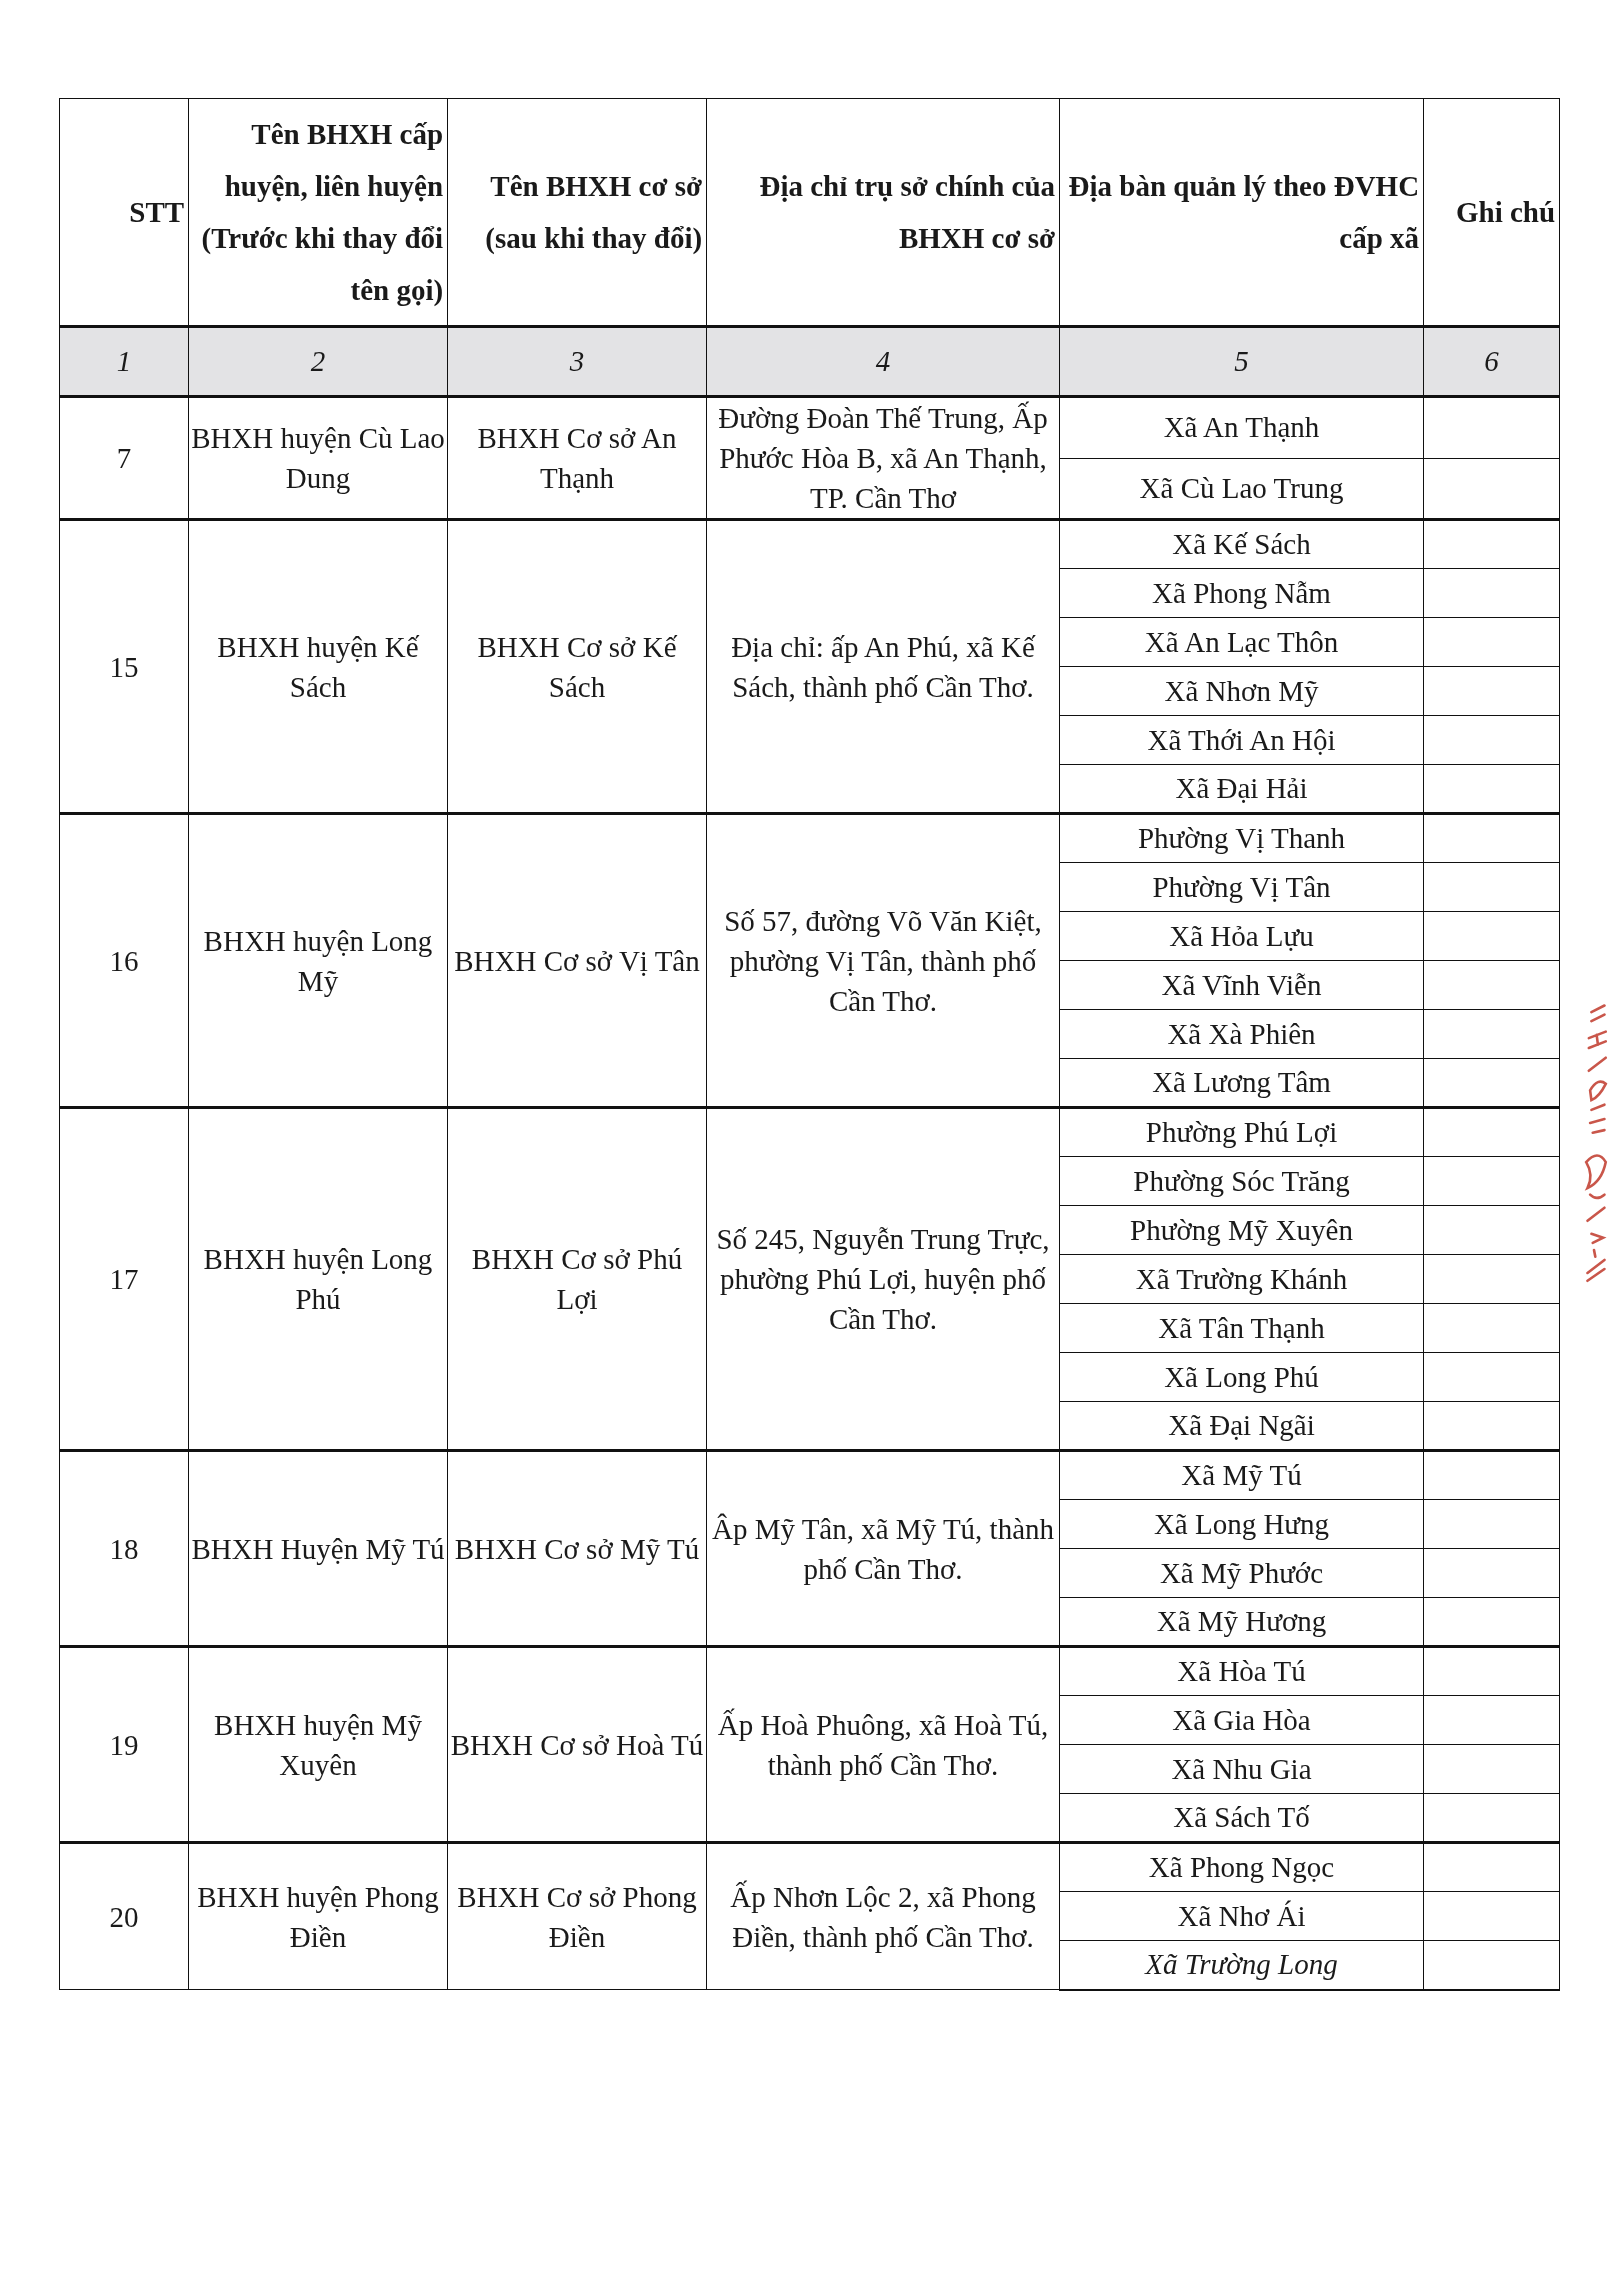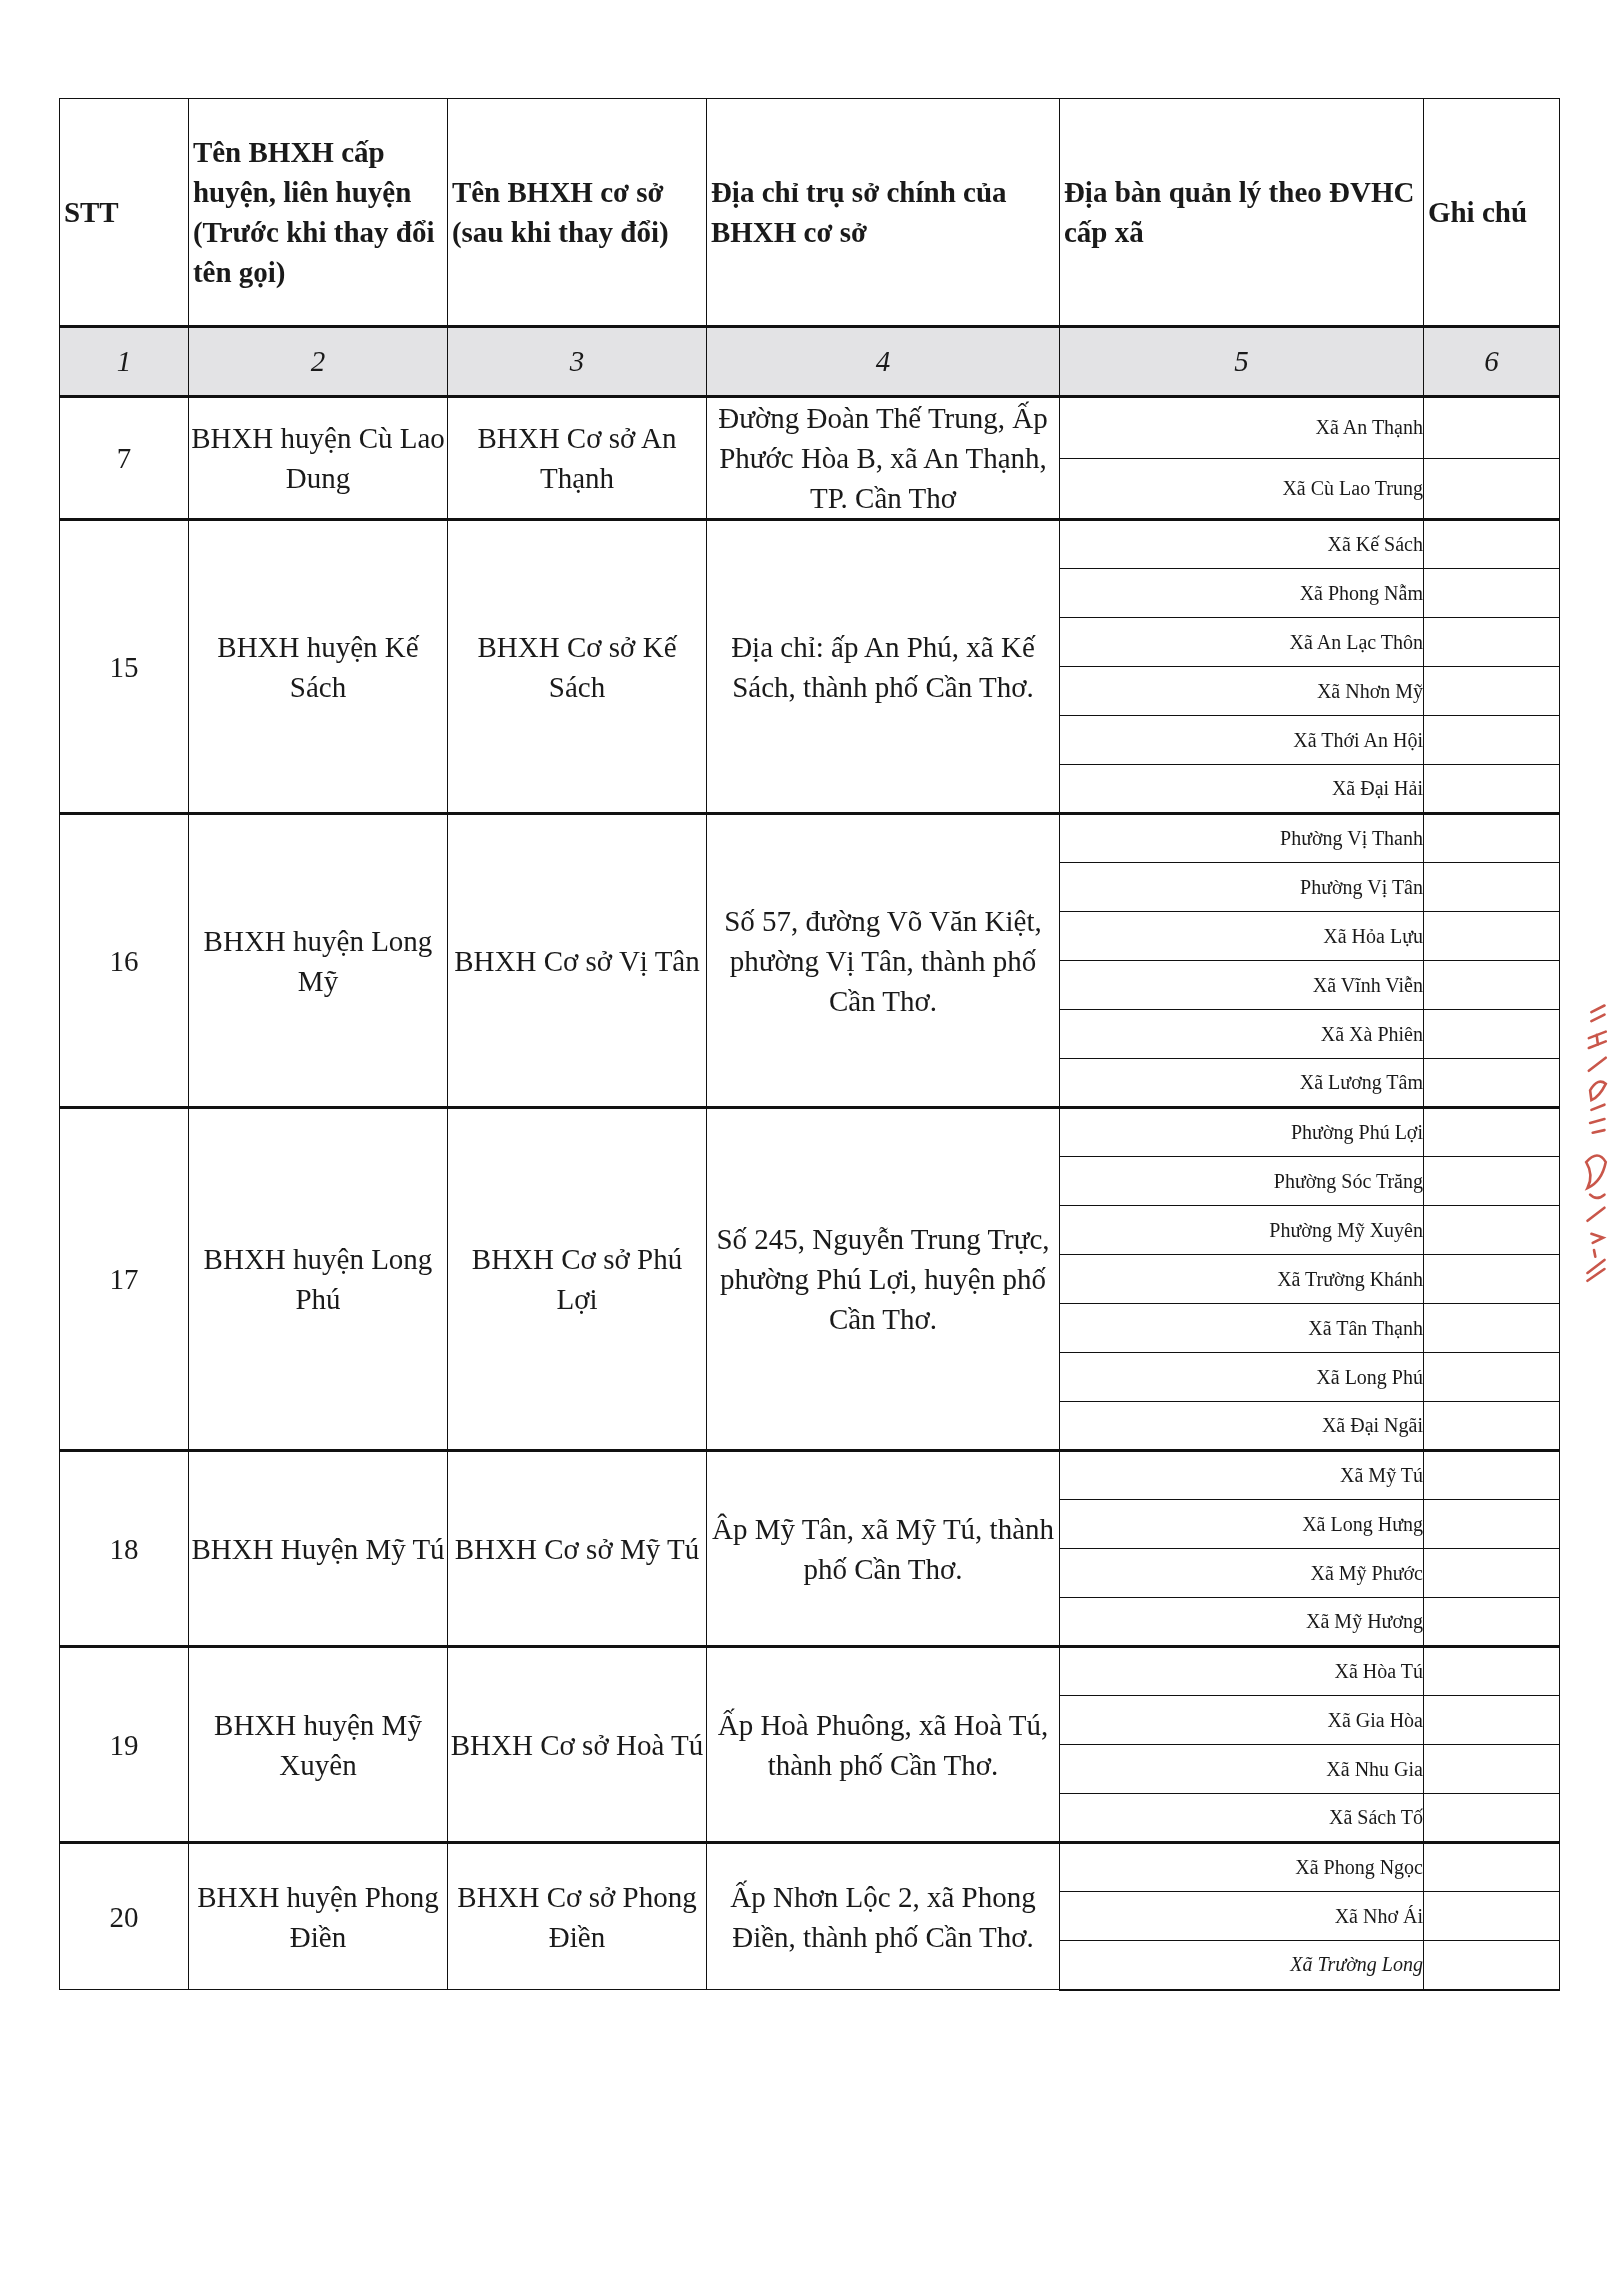--- a/index.html
+++ b/index.html
@@ -19,22 +19,22 @@
     table-layout: fixed;
   }
   .page-table td, .page-table th {
     border: 1.3px solid #111;
     padding: 0;
     vertical-align: middle;
   }
   .page-table th {
     font-weight: bold;
     font-size: 29px;
-    line-height: 40px;
-    text-align: left;
+    line-height: 52px;
+    text-align: right;
     height: 226px;
     padding: 0 3.9px;
   }
   .page-table th .sub { font-weight: bold; }
   .colnum-row td {
     background: #e3e3e5;
     height: 67px;
     text-align: center;
     font-style: italic;
     font-size: 29px;
@@ -42,24 +42,24 @@
     border-bottom: 3.3px solid #111;
   }
   .group-top td { border-top: 3.3px solid #111; }
   .cell-center {
     text-align: center;
     font-size: 29px;
     line-height: 40px;
     padding: 0 5.2px;
   }
   .cell-commune {
-    font-size: 20px;
+    font-size: 29px;
     line-height: 33px;
     padding-left: 6.5px;
-    text-align: right;
+    text-align: center;
     white-space: nowrap;
   }
   .cell-note { }
   .last-row td { border-bottom: 2.6px solid #111; font-style: italic; }
   .stamp {
     position: absolute;
     left: 1577px; top: 999px;
     width: 36px; height: 287px;
     color: #c0392b;
     opacity: 0.85;

